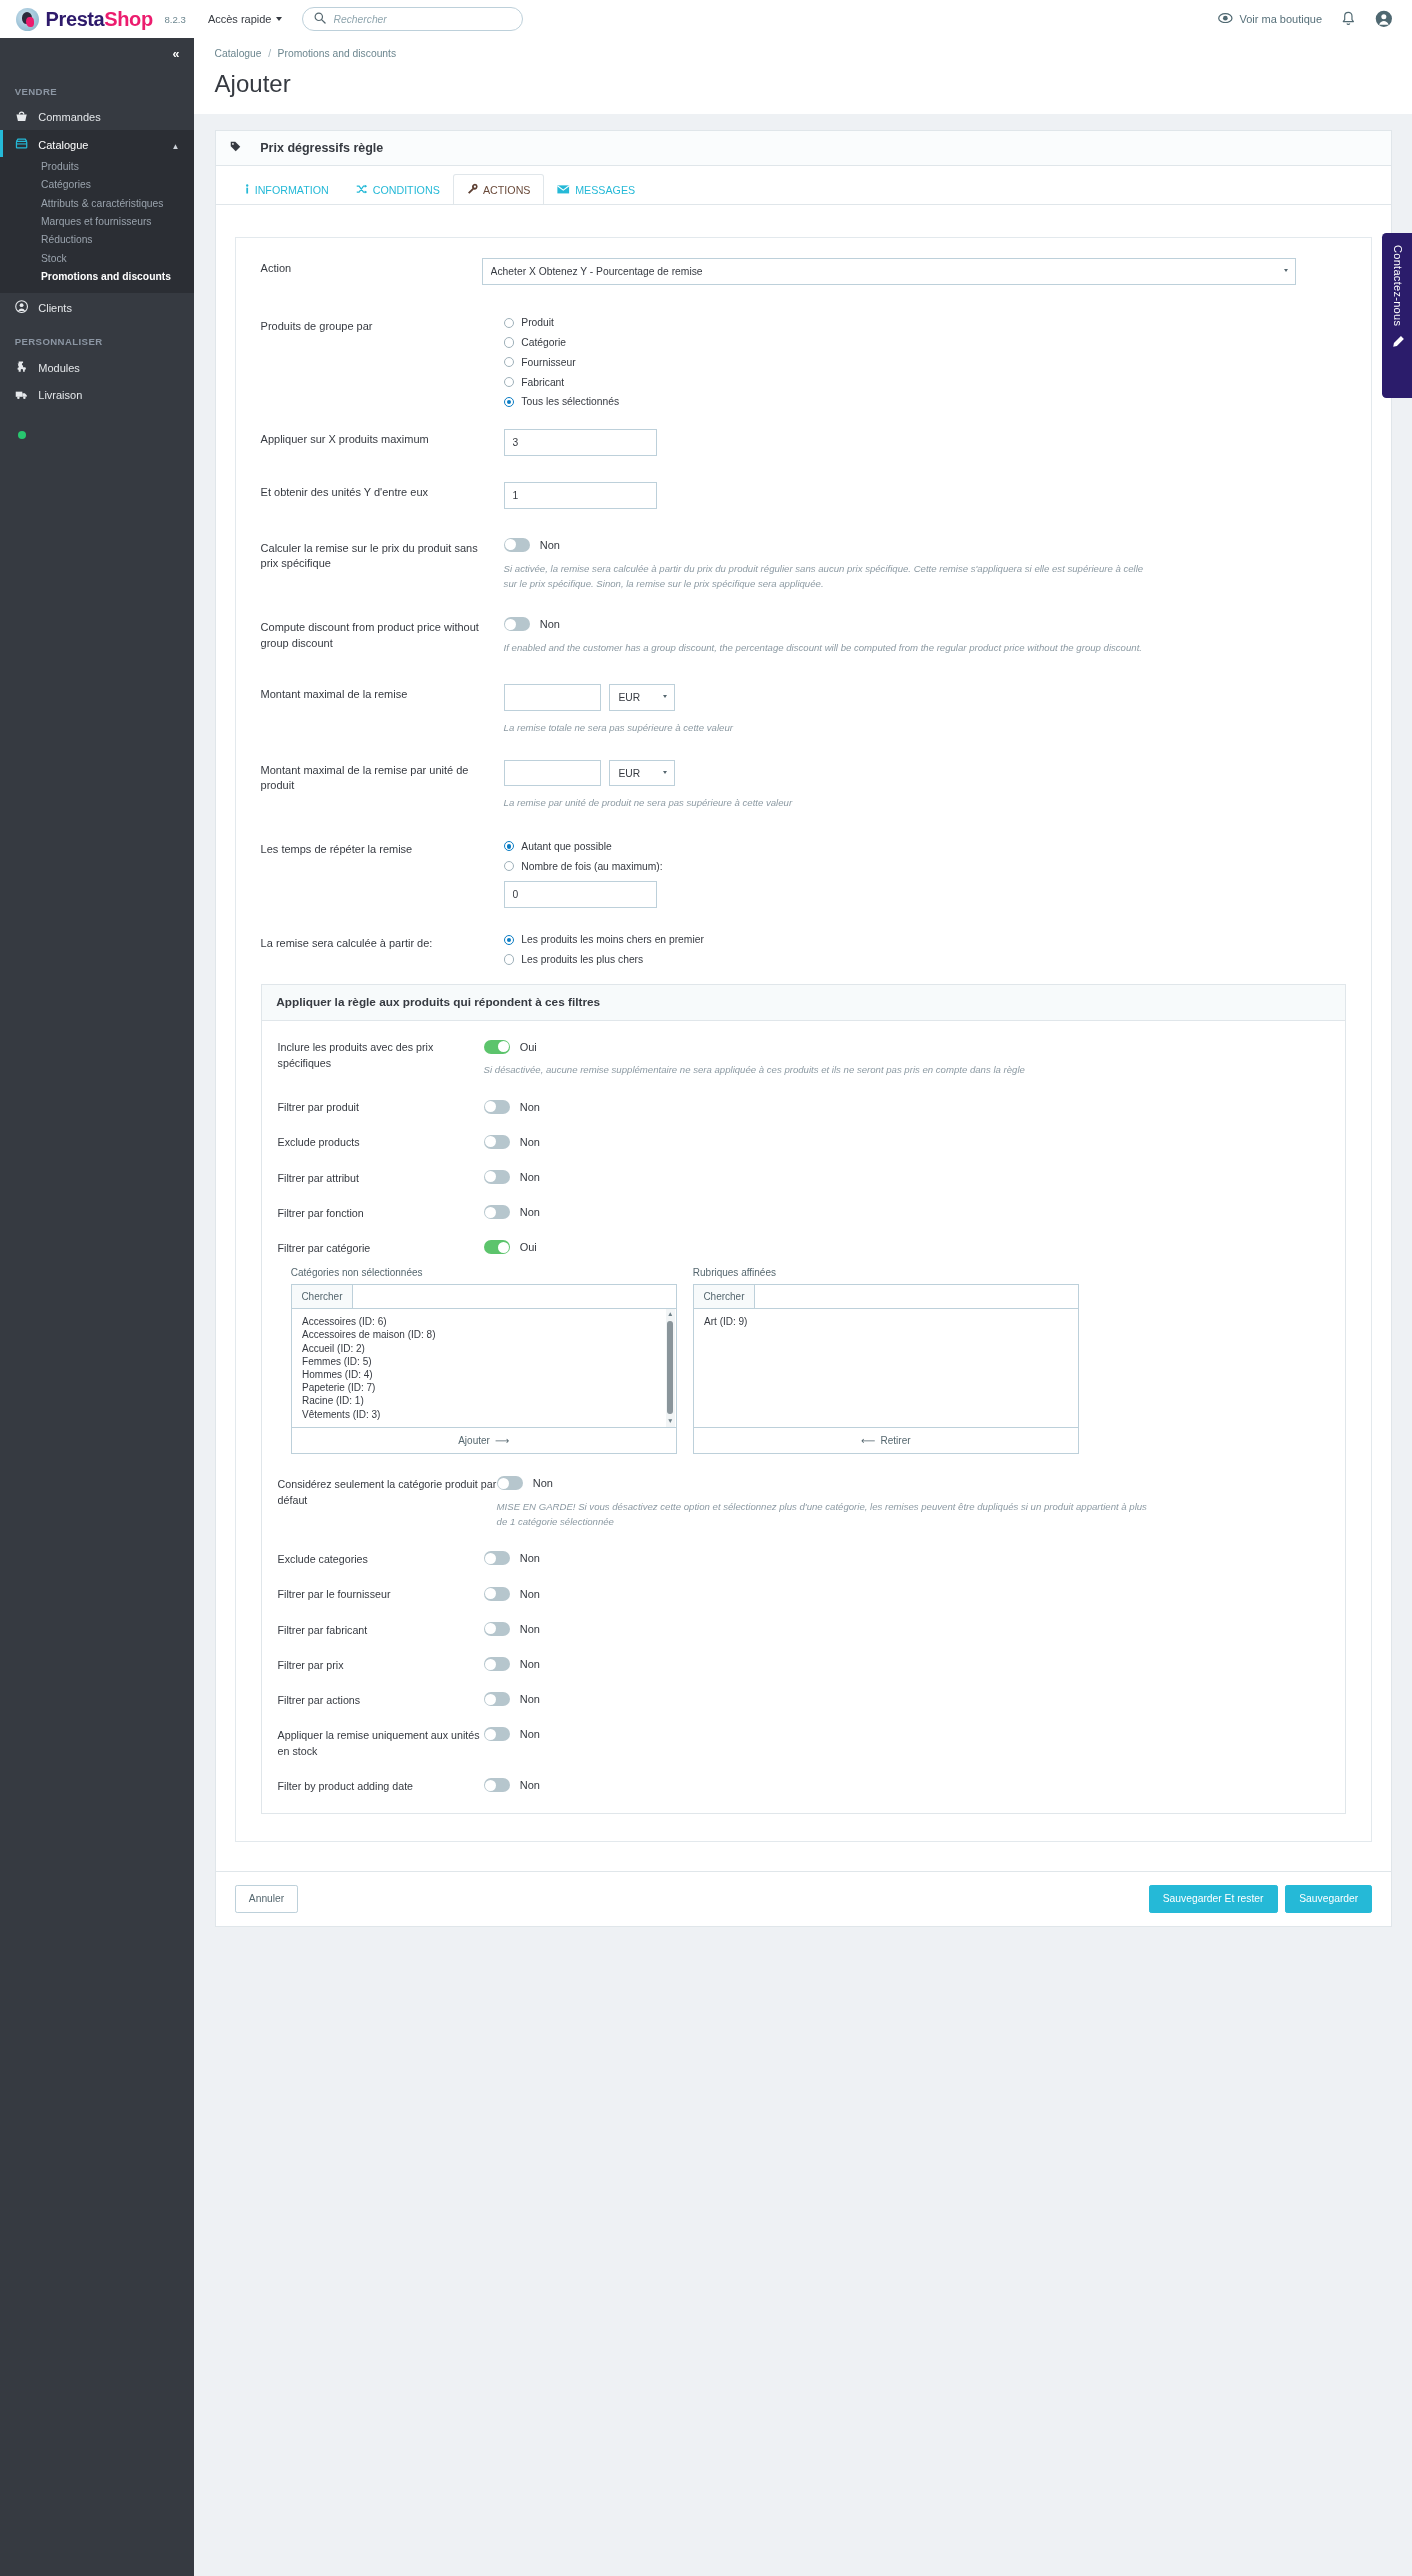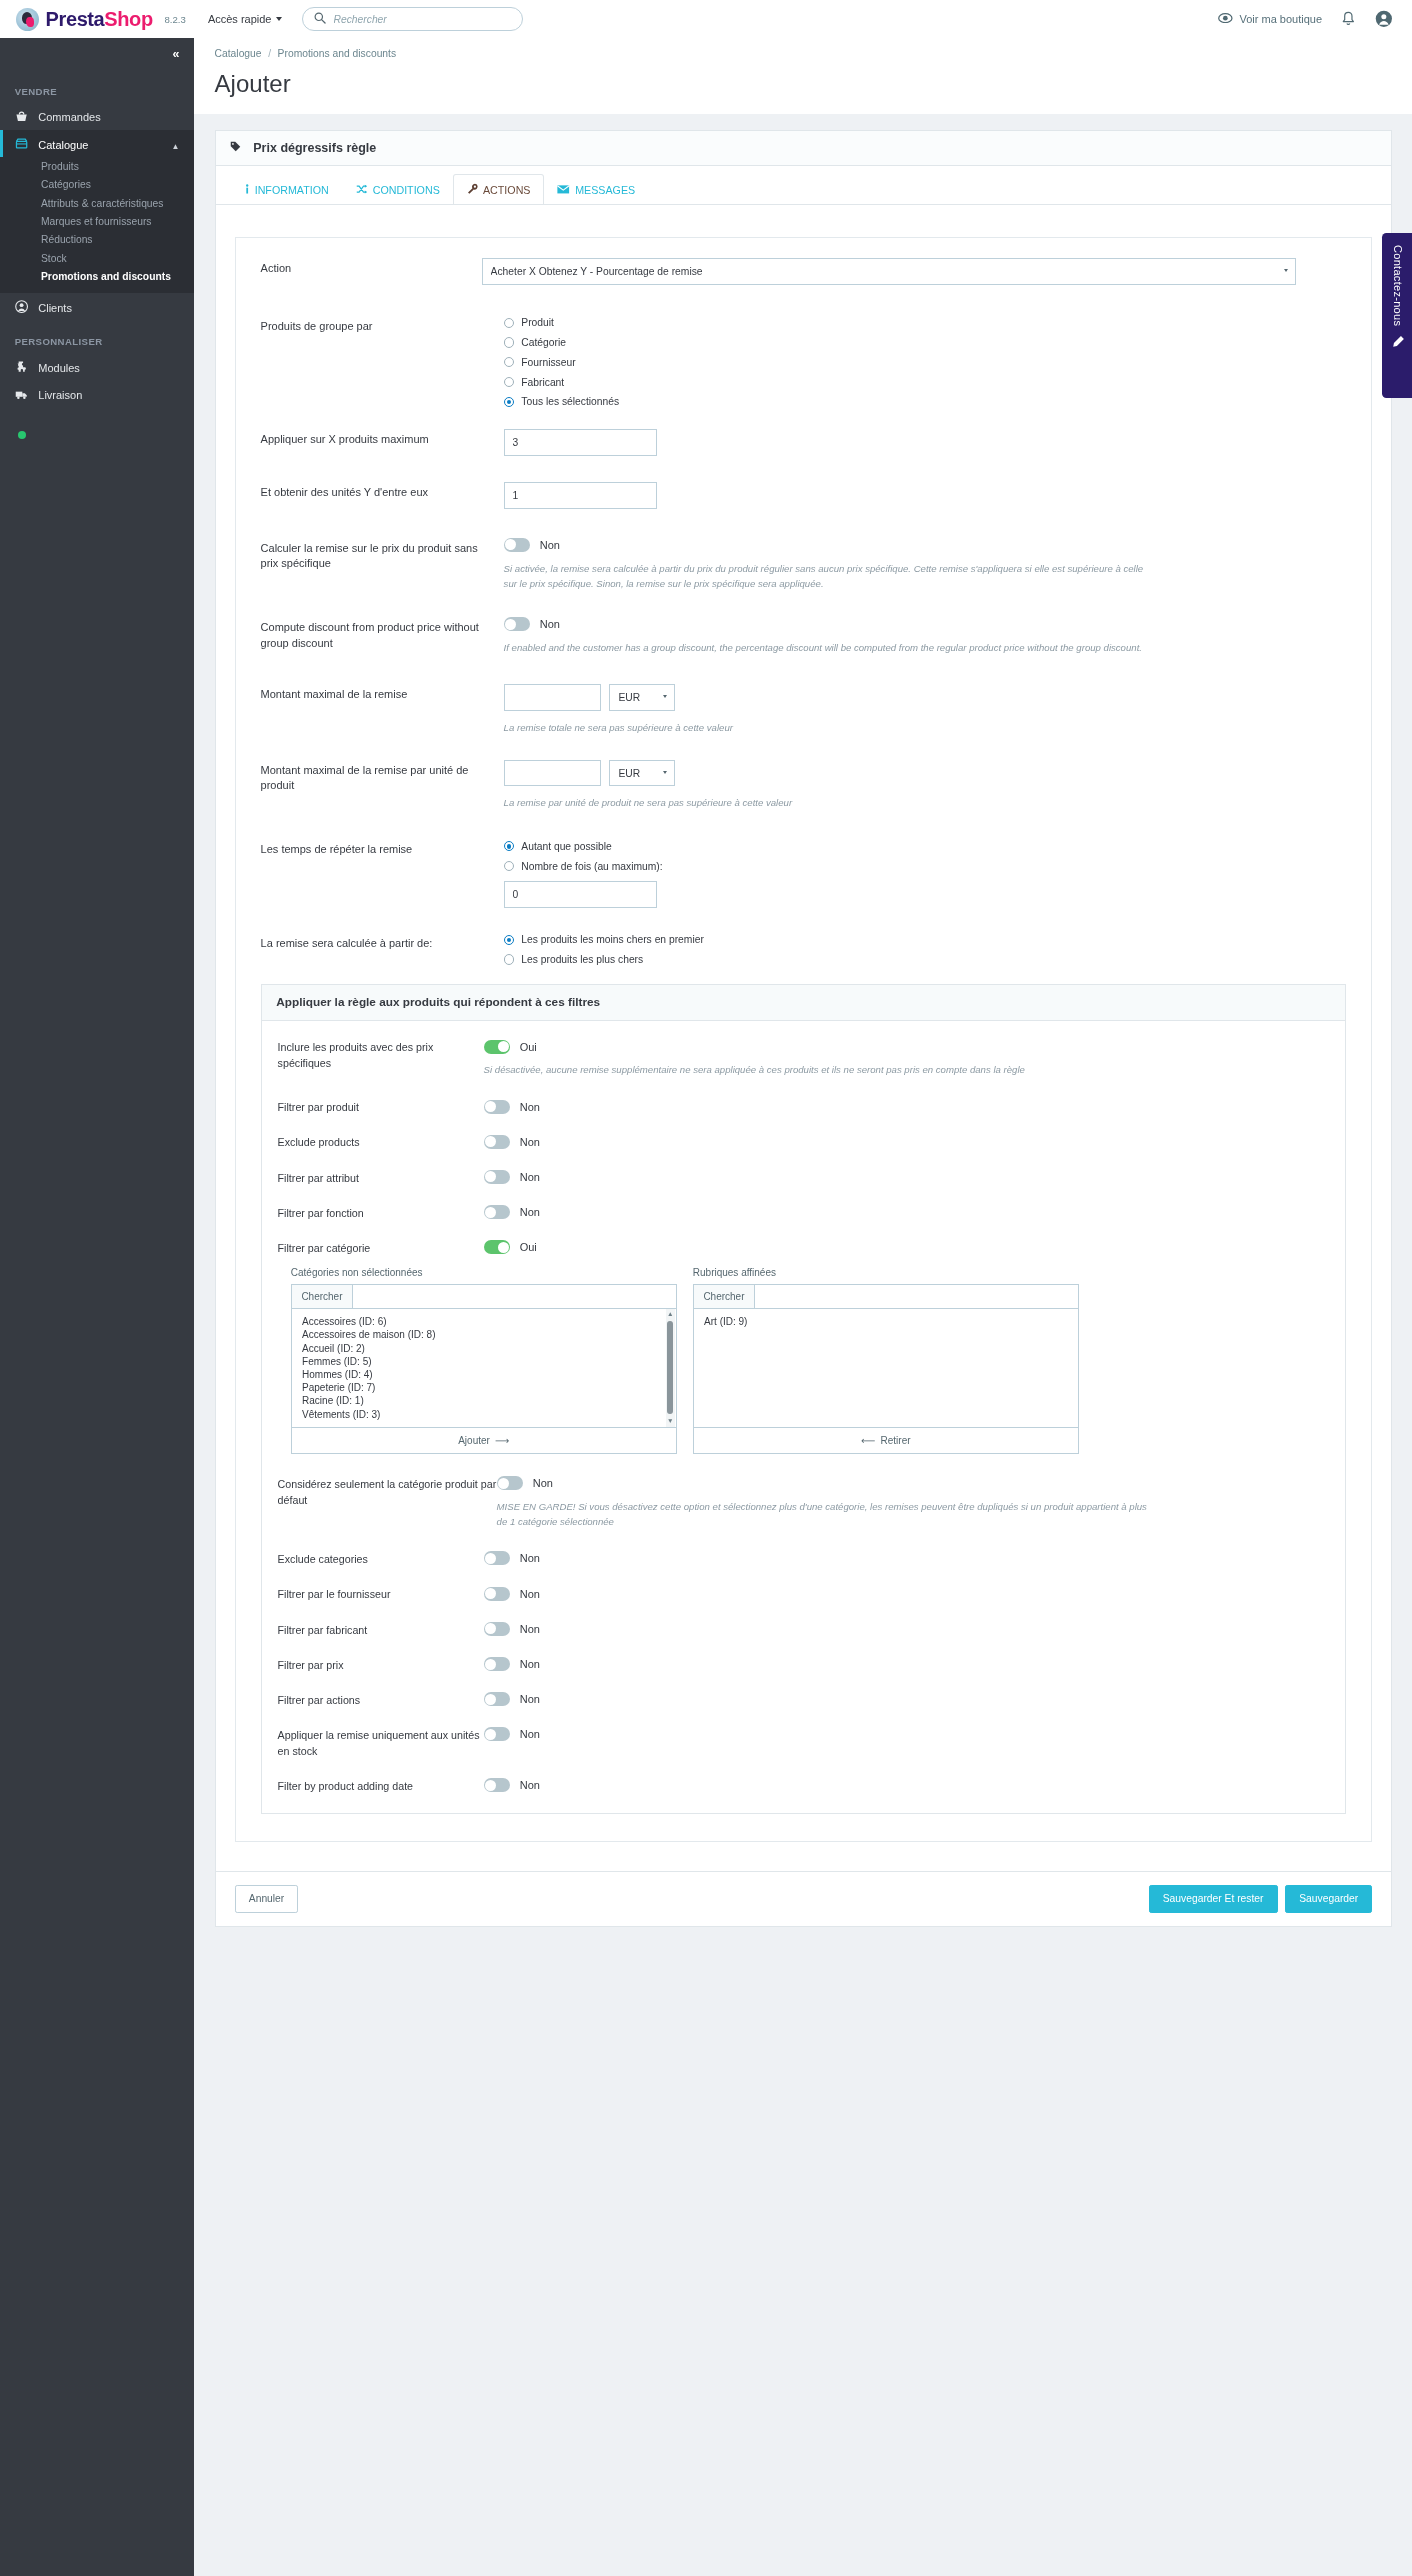--- a/index.html
+++ b/index.html
@@ -114,21 +114,21 @@
   .breadcrumb a { color: #6c868f; text-decoration: none; cursor: pointer; }
   .breadcrumb .sep { color: #9fb1ba; }
   .page-title { font-size: 24px; font-weight: normal; color: #363a41; margin-top: 10.3px; }
 
   .content-pad { padding: 16px 20.6px 0 20.6px; }
 
   .card { background: #fff; border: 0.7px solid #e0e6ea; }
   .card-header {
     background: #fafcfd; border-bottom: 0.7px solid #e0e6ea;
     padding: 10.3px 14.7px; font-size: 12.5px; font-weight: bold; color: #363a41;
-    display: flex; align-items: center; gap: 12px;
+    display: flex; align-items: center; gap: 19px;
   }
   .tabs {
     display: flex; gap: 0; padding: 7.4px 16px 0 16px;
     border-bottom: 0.7px solid #e0e6ea; background: #fff;
   }
   .tab {
     padding: 8px 12.5px; font-size: 10.7px; color: #25b9d7;
     display: flex; align-items: center; gap: 5.2px; cursor: pointer;
     border: 0.7px solid transparent; border-bottom: none;
     border-radius: 2.9px 2.9px 0 0; position: relative; top: 0.7px;

